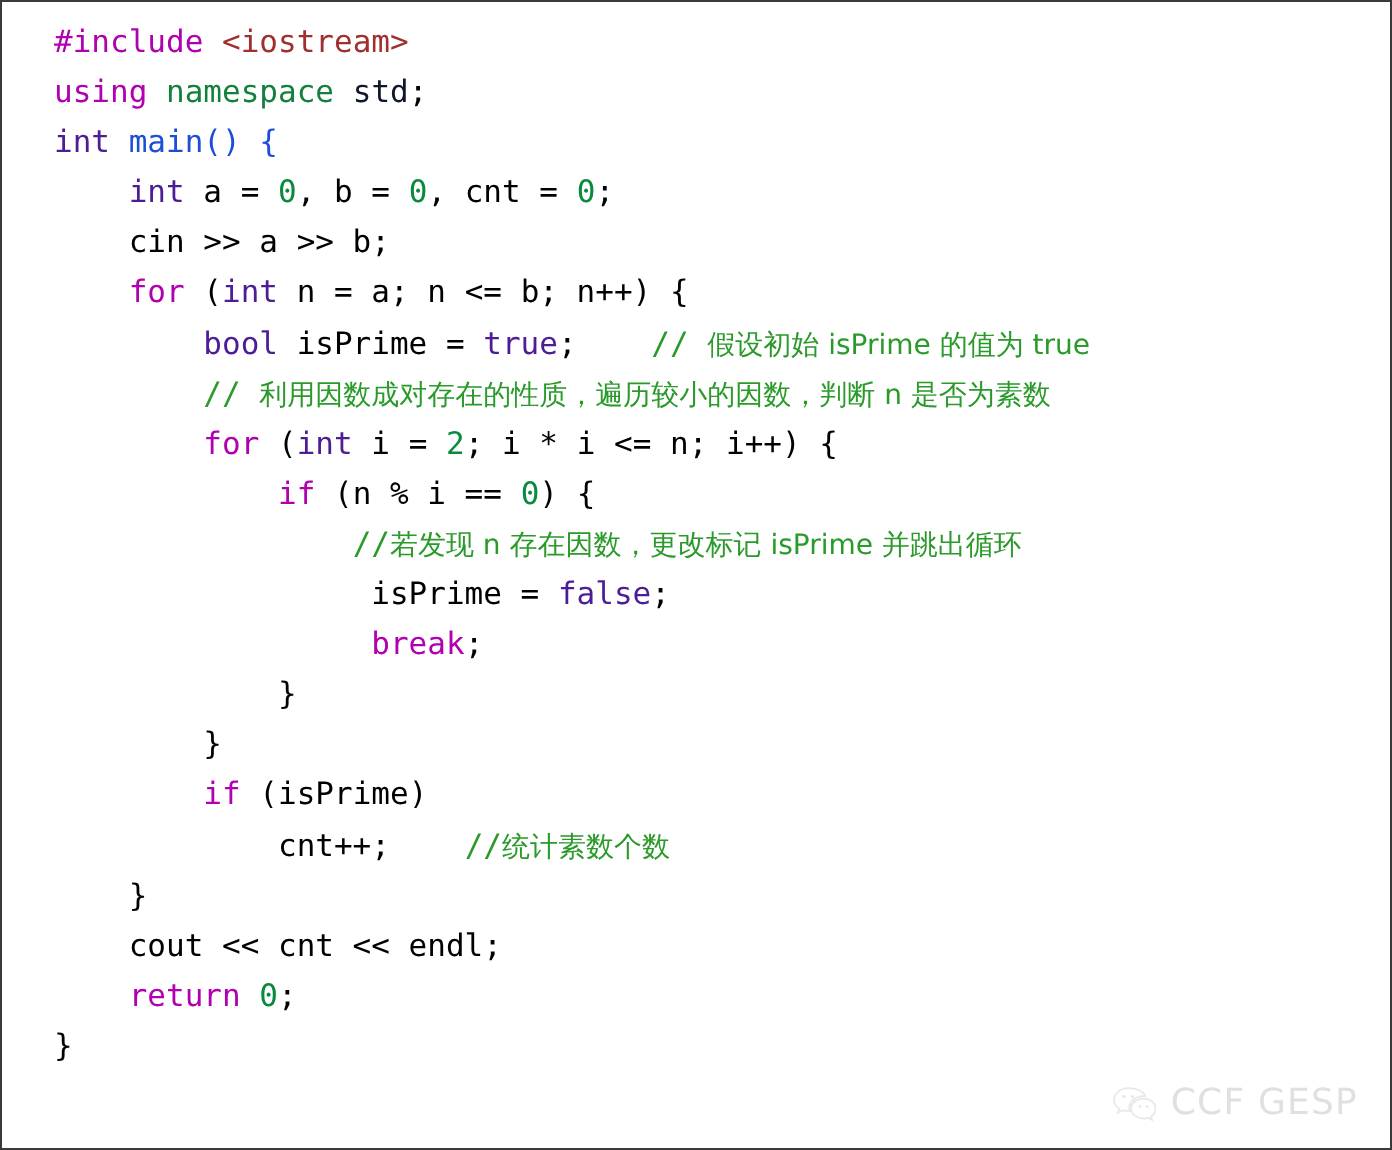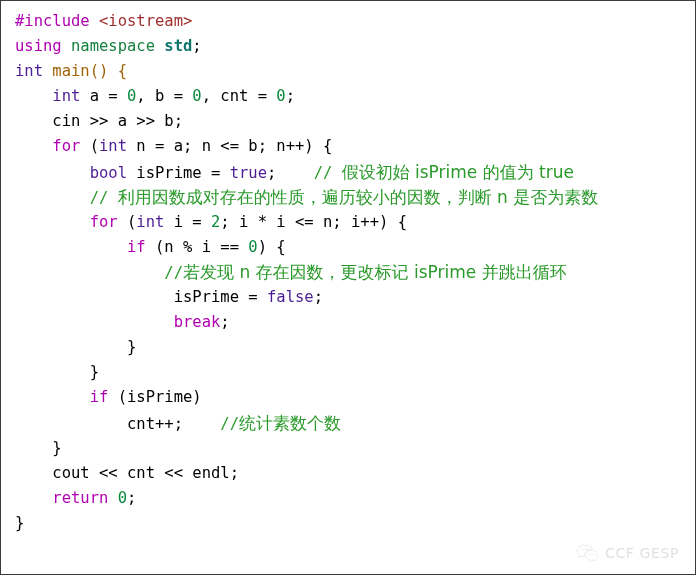--- a/index.html
+++ b/index.html
@@ -29,50 +29,51 @@
     font-family: "DejaVu Sans Mono", monospace;
     font-size: 15.5px;
     line-height: 25.1px;
     white-space: pre;
     color: #000000;
     letter-spacing: 0px;
   }
   .ln {
     display: block;
     height: 25.1px;
+    margin-left: 12px;
   }
   
   .kw   { color: #b000b0; }            
   .inc  { color: #a03030; }            
   .type { color: #4c1d95; }            
   .ns   { color: #15803d; }            
-  .std  { color: #0f766e; font-weight: bold; }            
-  .fn   { color: #a16207; }            
+  .std  { color: #0f172a; }            
+  .fn   { color: #1d4ed8; }            
   .num  { color: #0a8a3c; }            
   .cmt  { color: #2a9a2a; }            
   .pln  { color: #000000; }
   
   .cjk {
     font-family: "DejaVu Sans", "Liberation Sans", sans-serif;
-    font-size: 17px;
+    font-size: 14px;
   }
 
   #watermark {
     position: absolute;
     right: 16px;
     bottom: 12px;
     display: flex;
     align-items: center;
     gap: 7px;
     opacity: 0.30;
     pointer-events: none;
   }
   #watermark .wm-text {
     font-family: "DejaVu Sans", "Liberation Sans", sans-serif;
-    font-size: 14px;
+    font-size: 18px;
     color: #9a9a9a;
     letter-spacing: 0.6px;
   }
   #watermark svg { display: block; }
 </style>
 </head>
 <body>
 
 <div id="code-card">
 

